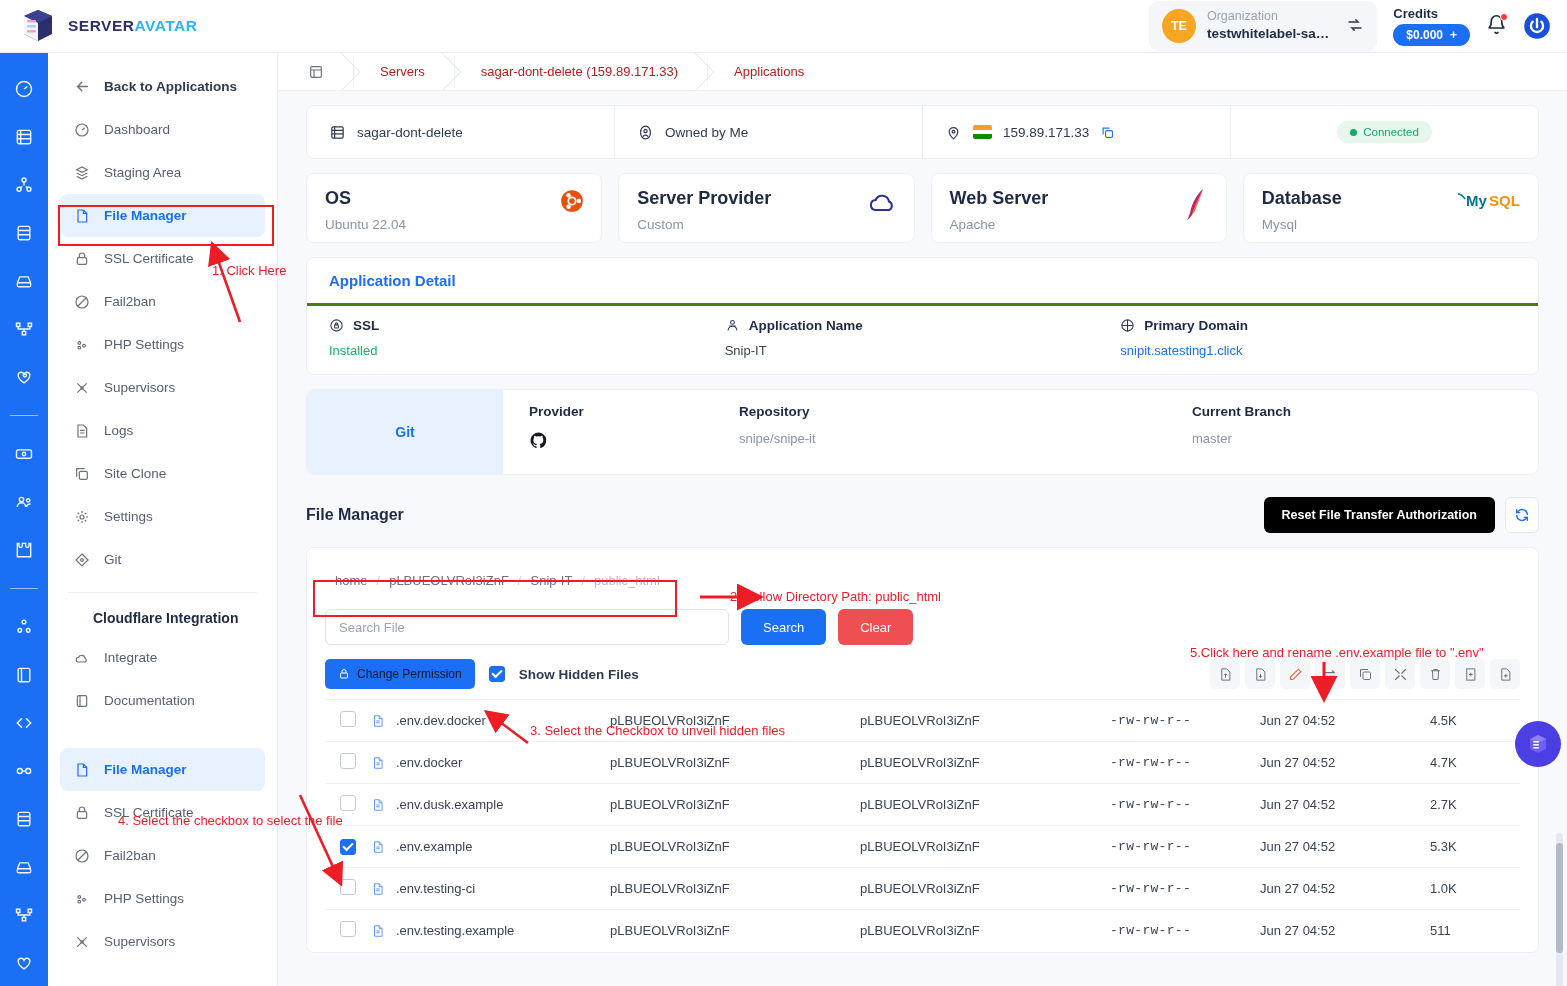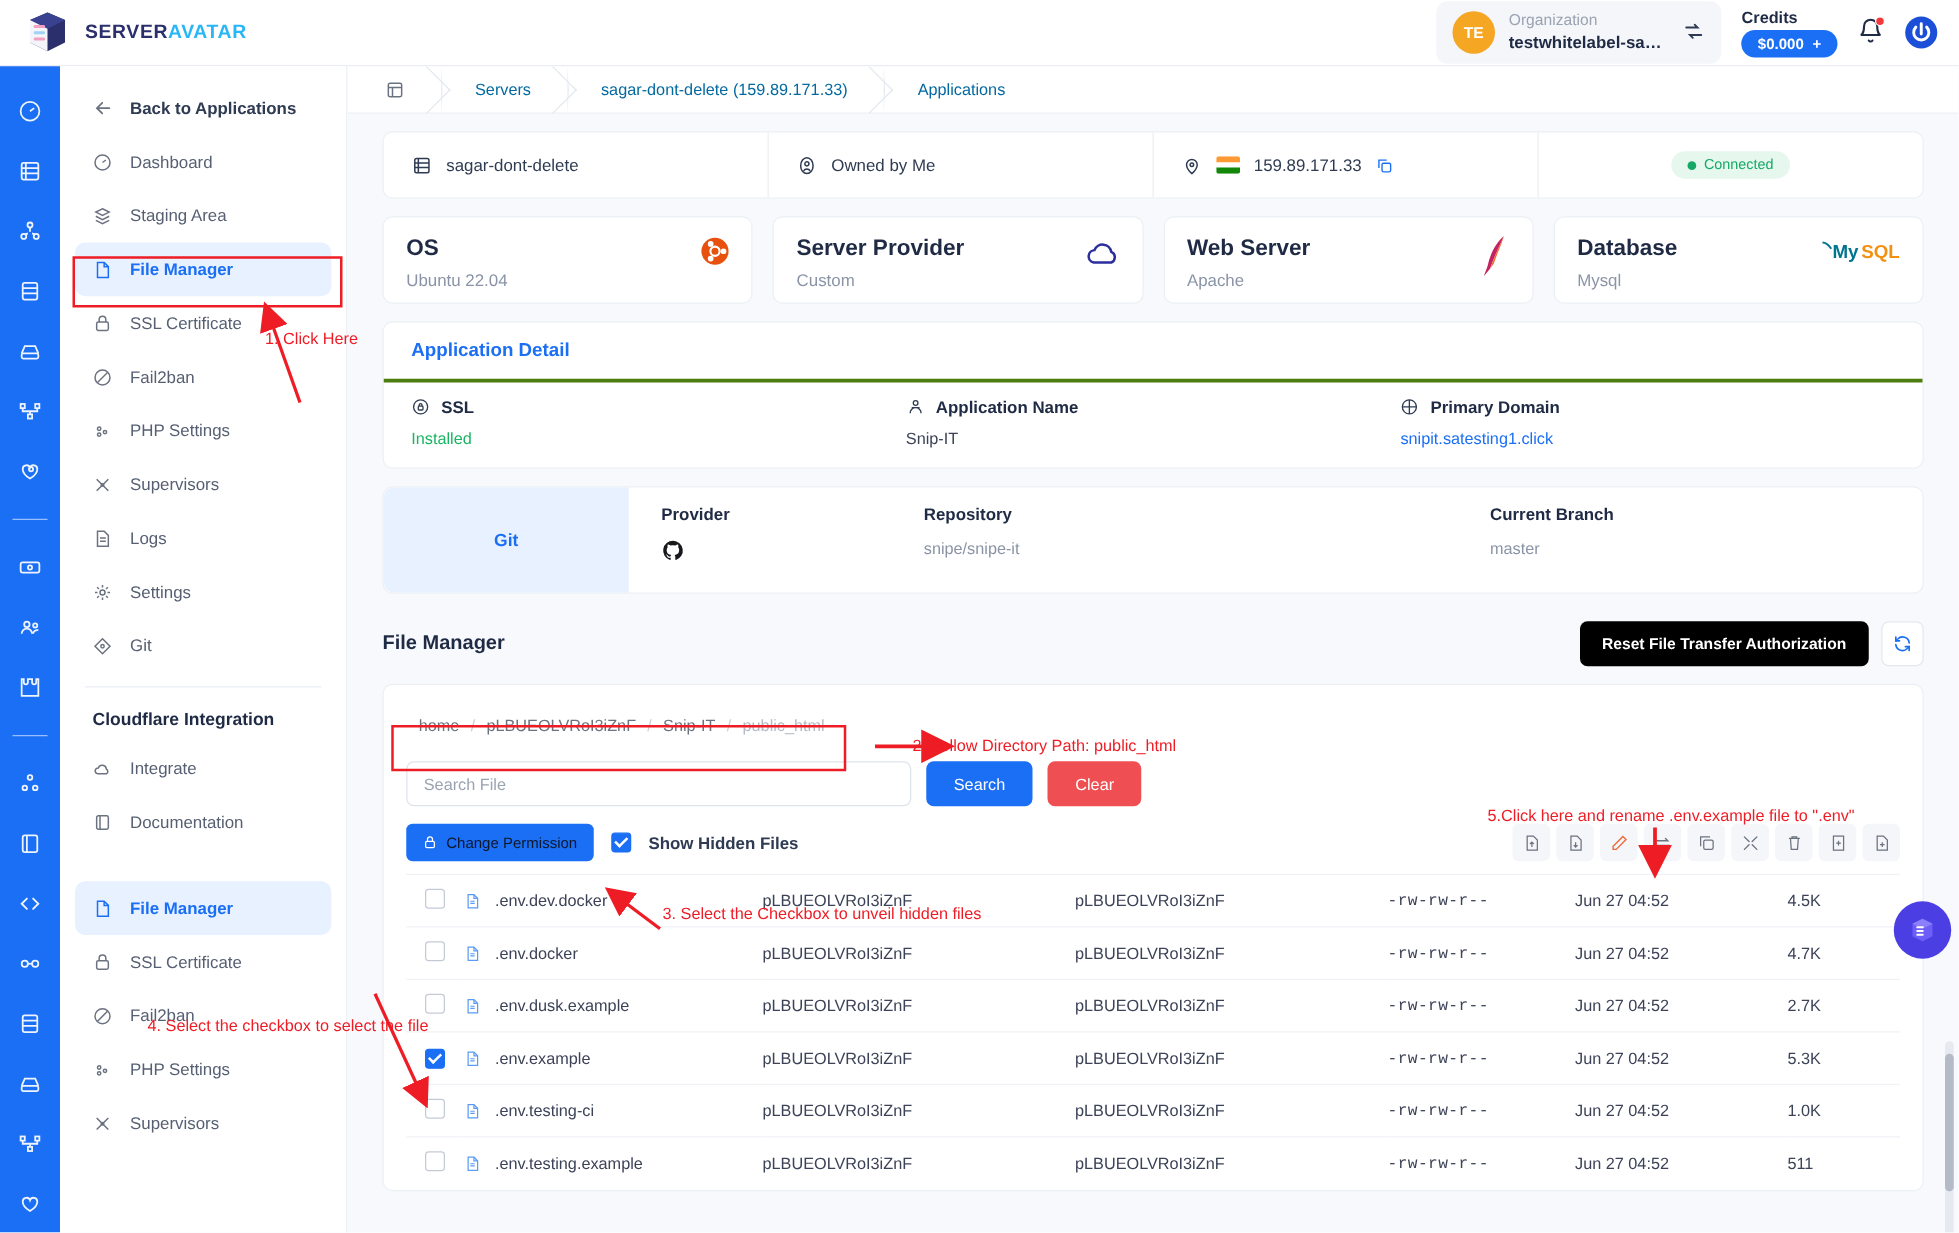--- a/index.html
+++ b/index.html
@@ -70,36 +70,37 @@
     height: 43px; margin: 0 12px; padding: 0 14px;
     border-radius: 8px; color: #576073; font-size: 13.5px; cursor: pointer;
   }
   .nav-item .ic { color: #6b7280; line-height: 0; flex: none; width: 16px; }
   .nav-item.active { background: #e8f1ff; color: #1b6ff5; font-weight: bold; }
   .nav-item.active .ic { color: #1b6ff5; }
   .nav-sep { height: 1px; background: #e9edf3; margin: 11px 20px; }
   .nav-head {
     font-size: 14px; font-weight: bold; color: #1f2a44;
     padding: 6px 26px 10px;
+    margin-left: 19px;
   }
 
   
   #main {
     position: absolute; top: 53px; left: 278px; width: 1289px; height: 933px;
     background: #f7f9fc; overflow: hidden;
   }
 
   
   #crumbs {
     height: 38px; background: #fff; border-bottom: 1px solid #eceff4;
     display: flex; align-items: center; padding-left: 16px;
   }
   .crumb {
     position: relative; height: 38px; display: flex; align-items: center;
-    padding: 0 30px 0 26px; font-size: 13px; color: #0369a1; cursor: pointer;
+    padding: 0 30px 0 26px; font-size: 13px; color: #b91c1c; cursor: pointer;
   }
   .crumb:first-child { padding-left: 14px; }
   .crumb::after {
     content: ""; position: absolute; right: 0; top: 0;
     border-left: 1px solid #e3e8ef;
     width: 0; height: 0;
     border-top: 19px solid transparent; border-bottom: 19px solid transparent;
   }
   .crumb::before {
     content: ""; position: absolute; right: -1px; top: 50%;
@@ -463,20 +464,27 @@
           <circle cx="12" cy="12" r="1.6"></circle>
         </svg></span>
     <span>Supervisors</span>
   </div>
   <div class="nav-item">
     <span class="ic"><svg width="16" height="16" viewBox="0 0 24 24" fill="none" stroke="currentColor" stroke-width="1.8">
           <path d="M6 3h8l5 5v13H6z"></path>
           <path d="M9 11h7M9 15h7"></path>
         </svg></span>
     <span>Logs</span>
+  </div>
+  <div class="nav-item">
+    <span class="ic"><svg width="16" height="16" viewBox="0 0 24 24" fill="none" stroke="currentColor" stroke-width="1.8">
+          <rect x="8" y="8" width="12" height="12" rx="2"></rect>
+          <path d="M4 16V4h12"></path>
+        </svg></span>
+    <span>Site Clone</span>
   </div>
   <div class="nav-item">
     <span class="ic"><svg width="16" height="16" viewBox="0 0 24 24" fill="none" stroke="currentColor" stroke-width="1.8">
           <circle cx="12" cy="12" r="3"></circle>
           <path d="M12 3v3M12 18v3M3 12h3M18 12h3M5.6 5.6l2.1 2.1M16.3 16.3l2.1 2.1M18.4 5.6l-2.1 2.1M7.7 16.3l-2.1 2.1"></path>
         </svg></span>
     <span>Settings</span>
   </div>
   <div class="nav-item">
     <span class="ic"><svg width="16" height="16" viewBox="0 0 24 24" fill="none" stroke="currentColor" stroke-width="1.8">

